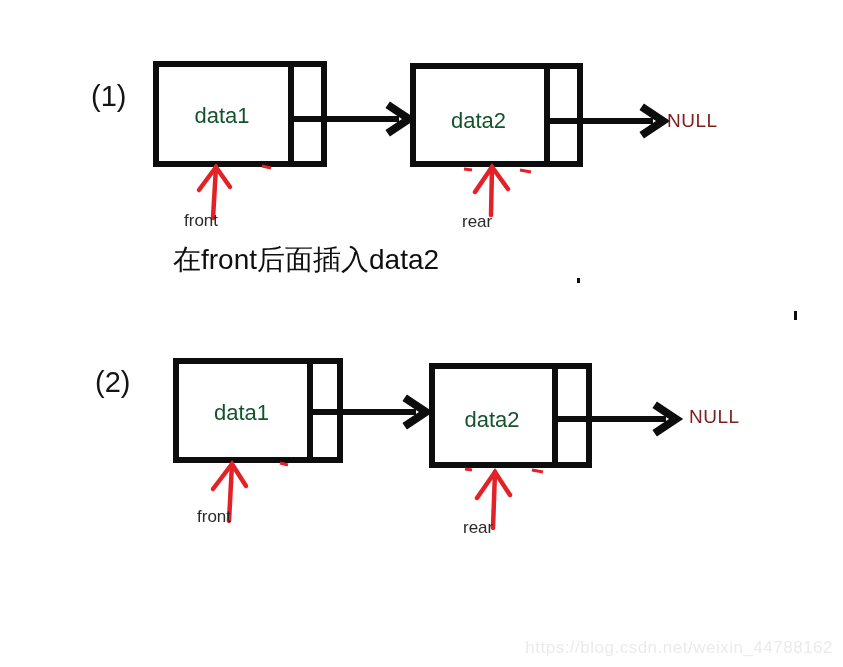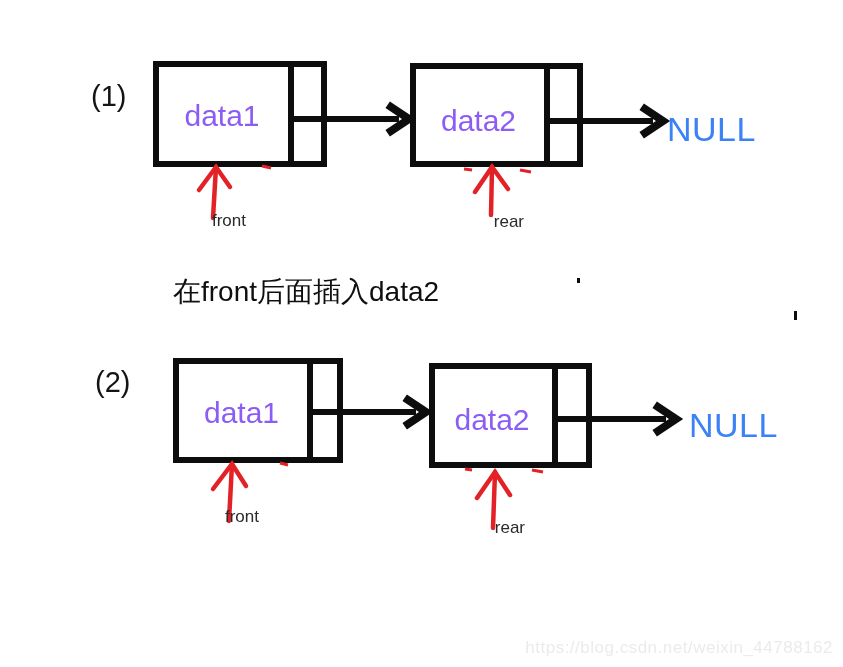--- a/index.html
+++ b/index.html
@@ -13,30 +13,30 @@
     overflow: hidden;
   }
   #shape-layer {
     position: absolute;
     left: 0; top: 0;
     width: 843px; height: 667px;
   }
   .txt { position: absolute; white-space: nowrap; }
   .index-label { font-size: 29px; color: #141414; }
   .node-value {
-    font-size: 30px;
-    color: #8b5cf6;
+    font-size: 22px;
+    color: #14532d;
     text-align: center;
     height: 36px; line-height: 36px;
   }
-  .null-label { font-size: 34px; color: #3b82f6; letter-spacing: 0.5px; }
+  .null-label { font-size: 19px; color: #7f1d1d; letter-spacing: 0.5px; }
   .ptr-label {
     font-size: 17px;
     color: #2a2a2a;
-    text-align: right;
+    text-align: left;
     width: 62px;
   }
   .caption { font-size: 28px; color: #0f0f0f; }
   .watermark {
     font-size: 17px;
     color: #ebebeb;
     width: 375px;
     text-align: right;
     letter-spacing: 0.5px;
   }
@@ -115,21 +115,21 @@
   <div class="txt node-value" style="left:153px; top:98px; width:138px;">data1</div>
 
   <div class="txt node-value" style="left:410px; top:103px; width:137px;">data2</div>
 
   <div class="txt null-label" style="left:667px; top:110px;">NULL</div>
 
   <div class="txt ptr-label" style="left:184px; top:211px;">front</div>
 
   <div class="txt ptr-label" style="left:462px; top:212px;">rear</div>
 
-  <div class="txt caption" style="left:173px; top:273px;">在front后面插入data2</div>
+  <div class="txt caption" style="left:173px; top:241px;">在front后面插入data2</div>
 
   <div class="txt index-label" style="left:95px; top:366px;">(2)</div>
 
   <div class="txt node-value" style="left:173px; top:395px; width:137px;">data1</div>
 
   <div class="txt node-value" style="left:429px; top:402px; width:126px;">data2</div>
 
   <div class="txt null-label" style="left:689px; top:406px;">NULL</div>
 
   <div class="txt ptr-label" style="left:197px; top:507px;">front</div>

